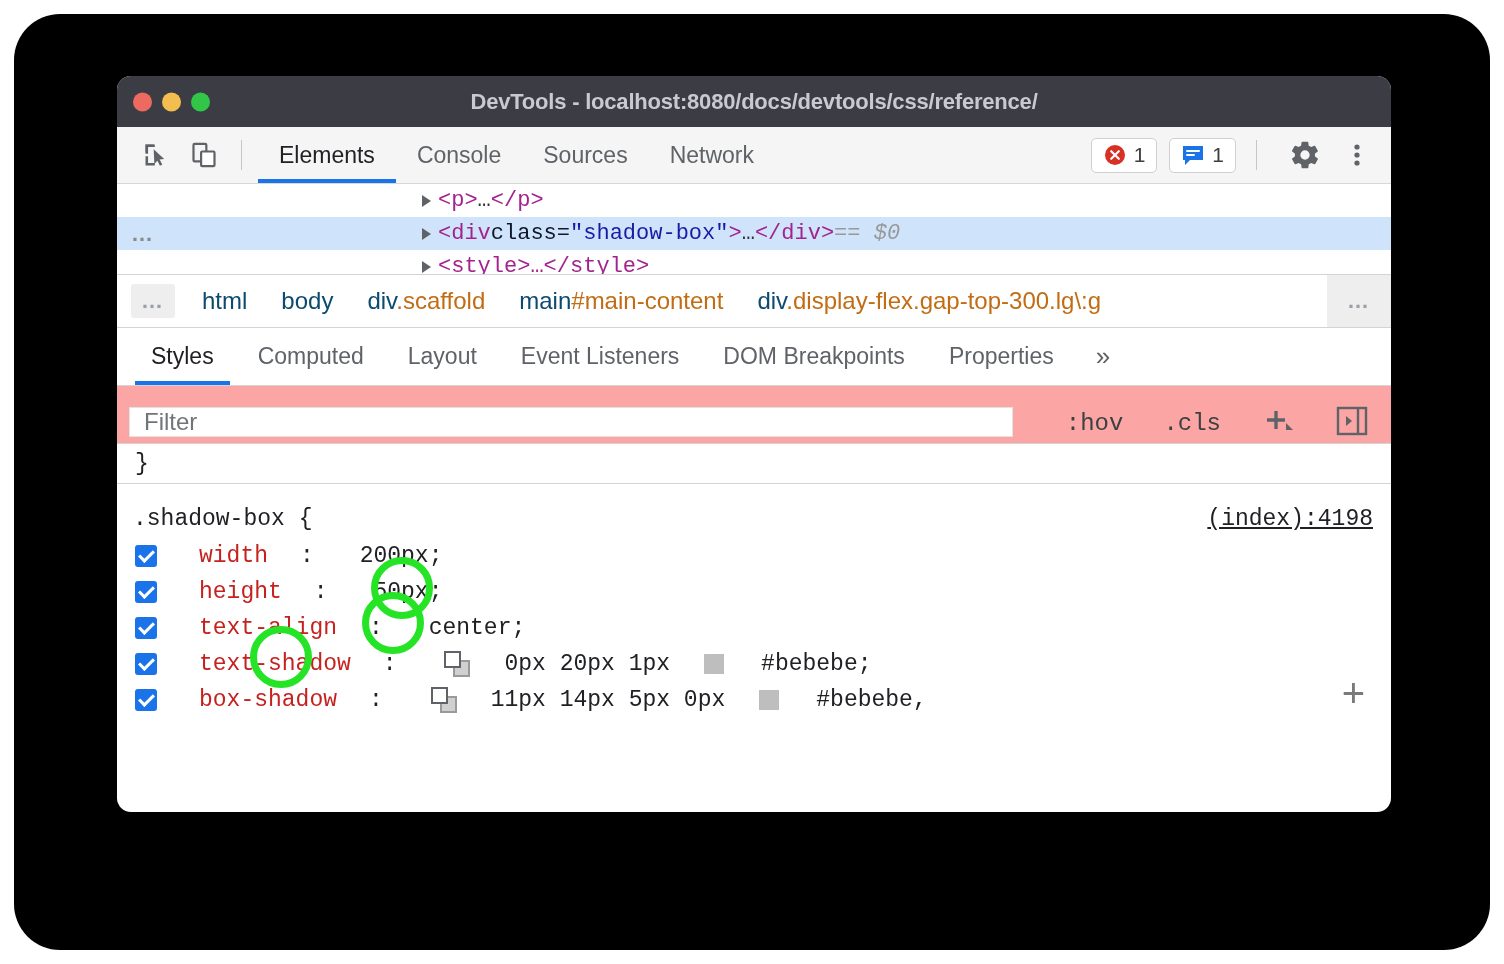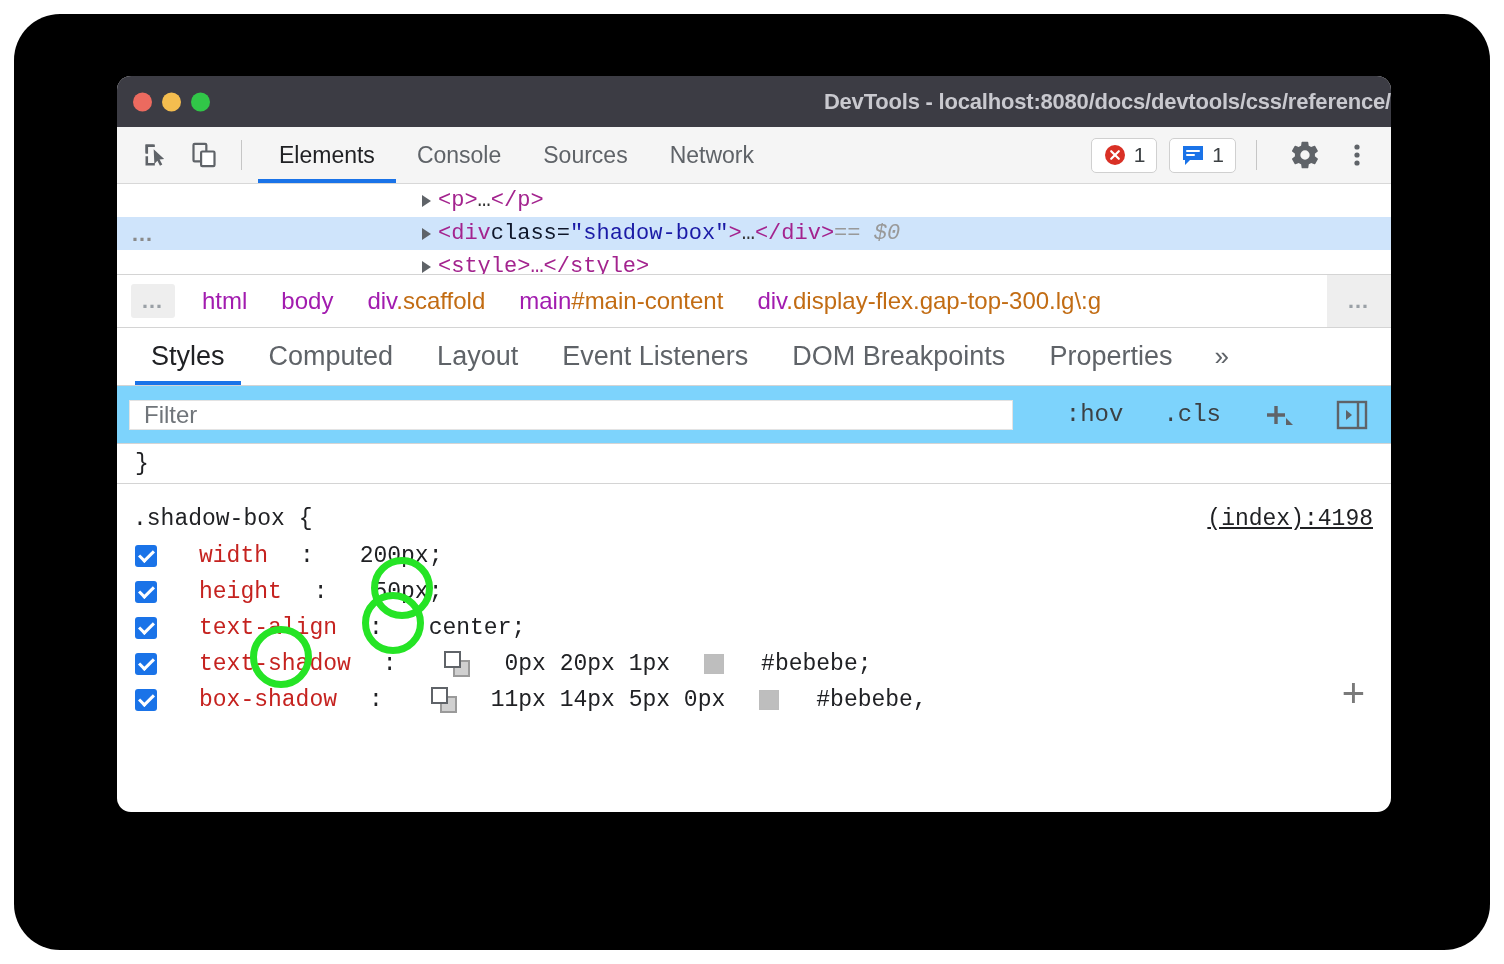--- a/index.html
+++ b/index.html
@@ -43,21 +43,21 @@
     box-shadow: 0 2px 10px rgba(0,0,0,0.35);
   }
 
   
   .titlebar {
     position: relative;
     height: 51px;
     background: #3c3c44;
     display: flex;
     align-items: center;
-    justify-content: flex-end;
+    justify-content: center;
   }
   .traffic {
     position: absolute;
     left: 16px;
     top: 50%;
     transform: translateY(-50%);
     display: flex;
     gap: 10px;
   }
   .dot { width: 19px; height: 19px; border-radius: 50%; }
@@ -197,21 +197,21 @@
     border-radius: 3px;
     margin-right: 10px;
     flex: none;
   }
   .crumb {
     font-size: 24px;
     padding: 0 17px;
     white-space: nowrap;
     flex: none;
   }
-  .crumb .c-tag { color: #a21caf; }
+  .crumb .c-tag { color: #0c4a6e; }
   .crumb .c-cls { color: #c26c13; text-align: center; }
   .crumb-end {
     position: absolute;
     right: 0; top: 0; bottom: 0;
     width: 64px;
     background: #eeeeee;
     display: flex; align-items: center; justify-content: center;
     color: #9aa0a6;
     font-size: 22px;
     font-weight: bold;
@@ -225,45 +225,45 @@
     border-bottom: 1px solid #d4d4d4;
     display: flex;
     align-items: center;
     padding-left: 12px;
   }
   .ptab {
     position: relative;
     height: 100%;
     display: flex; align-items: center;
     padding: 0 22px;
-    font-size: 27px;
+    font-size: 23px;
     color: #5f6368;
     white-space: nowrap;
   }
   .ptab.active { color: #202124; }
   .ptab.active::after {
     content: "";
     position: absolute;
     left: 6px; right: 6px; bottom: 0;
     height: 4px;
     background: #1a73e8;
   }
   .ptab-more {
     padding: 0 20px;
     font-size: 26px;
     color: #5f6368;
   }
 
   
   .filterbar {
     height: 58px;
-    background: #7dd3fc;
+    background: #fca5a5;
     border-bottom: 1px solid #d4d4d4;
     display: flex;
-    align-items: center;
+    align-items: flex-end;
     padding: 6px 10px 6px 12px;
     gap: 16px;
   }
   .filter-input {
     flex: 1;
     background: #fff;
     border: 1px solid #e3e3e3;
     font-family: "Liberation Sans", sans-serif;
     font-size: 24px;
     color: #5f6368;

